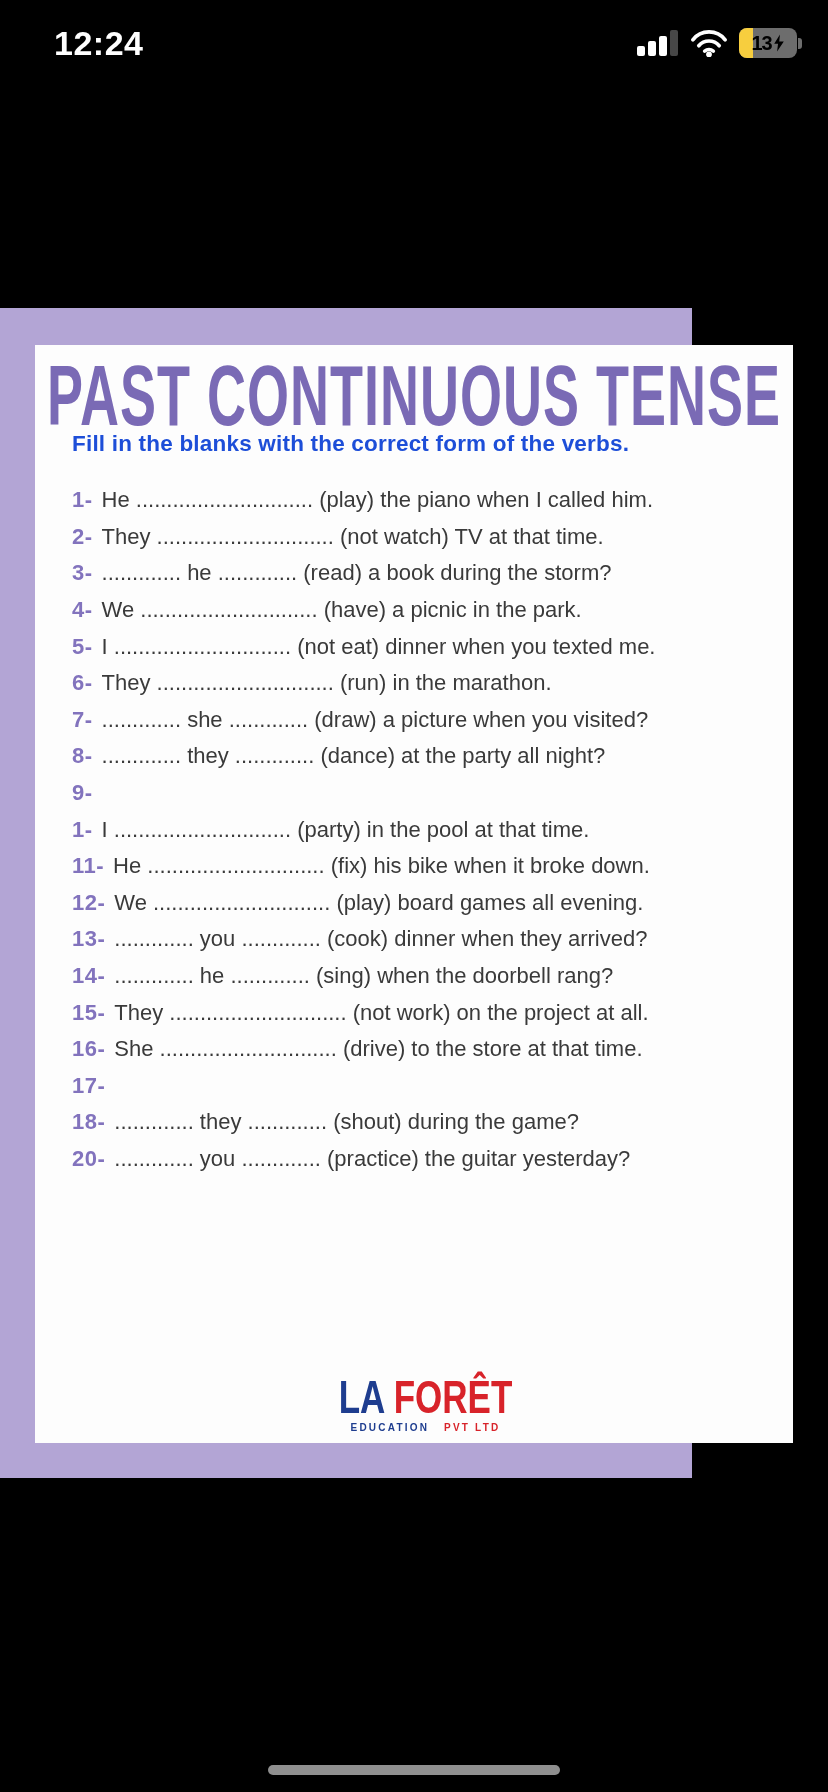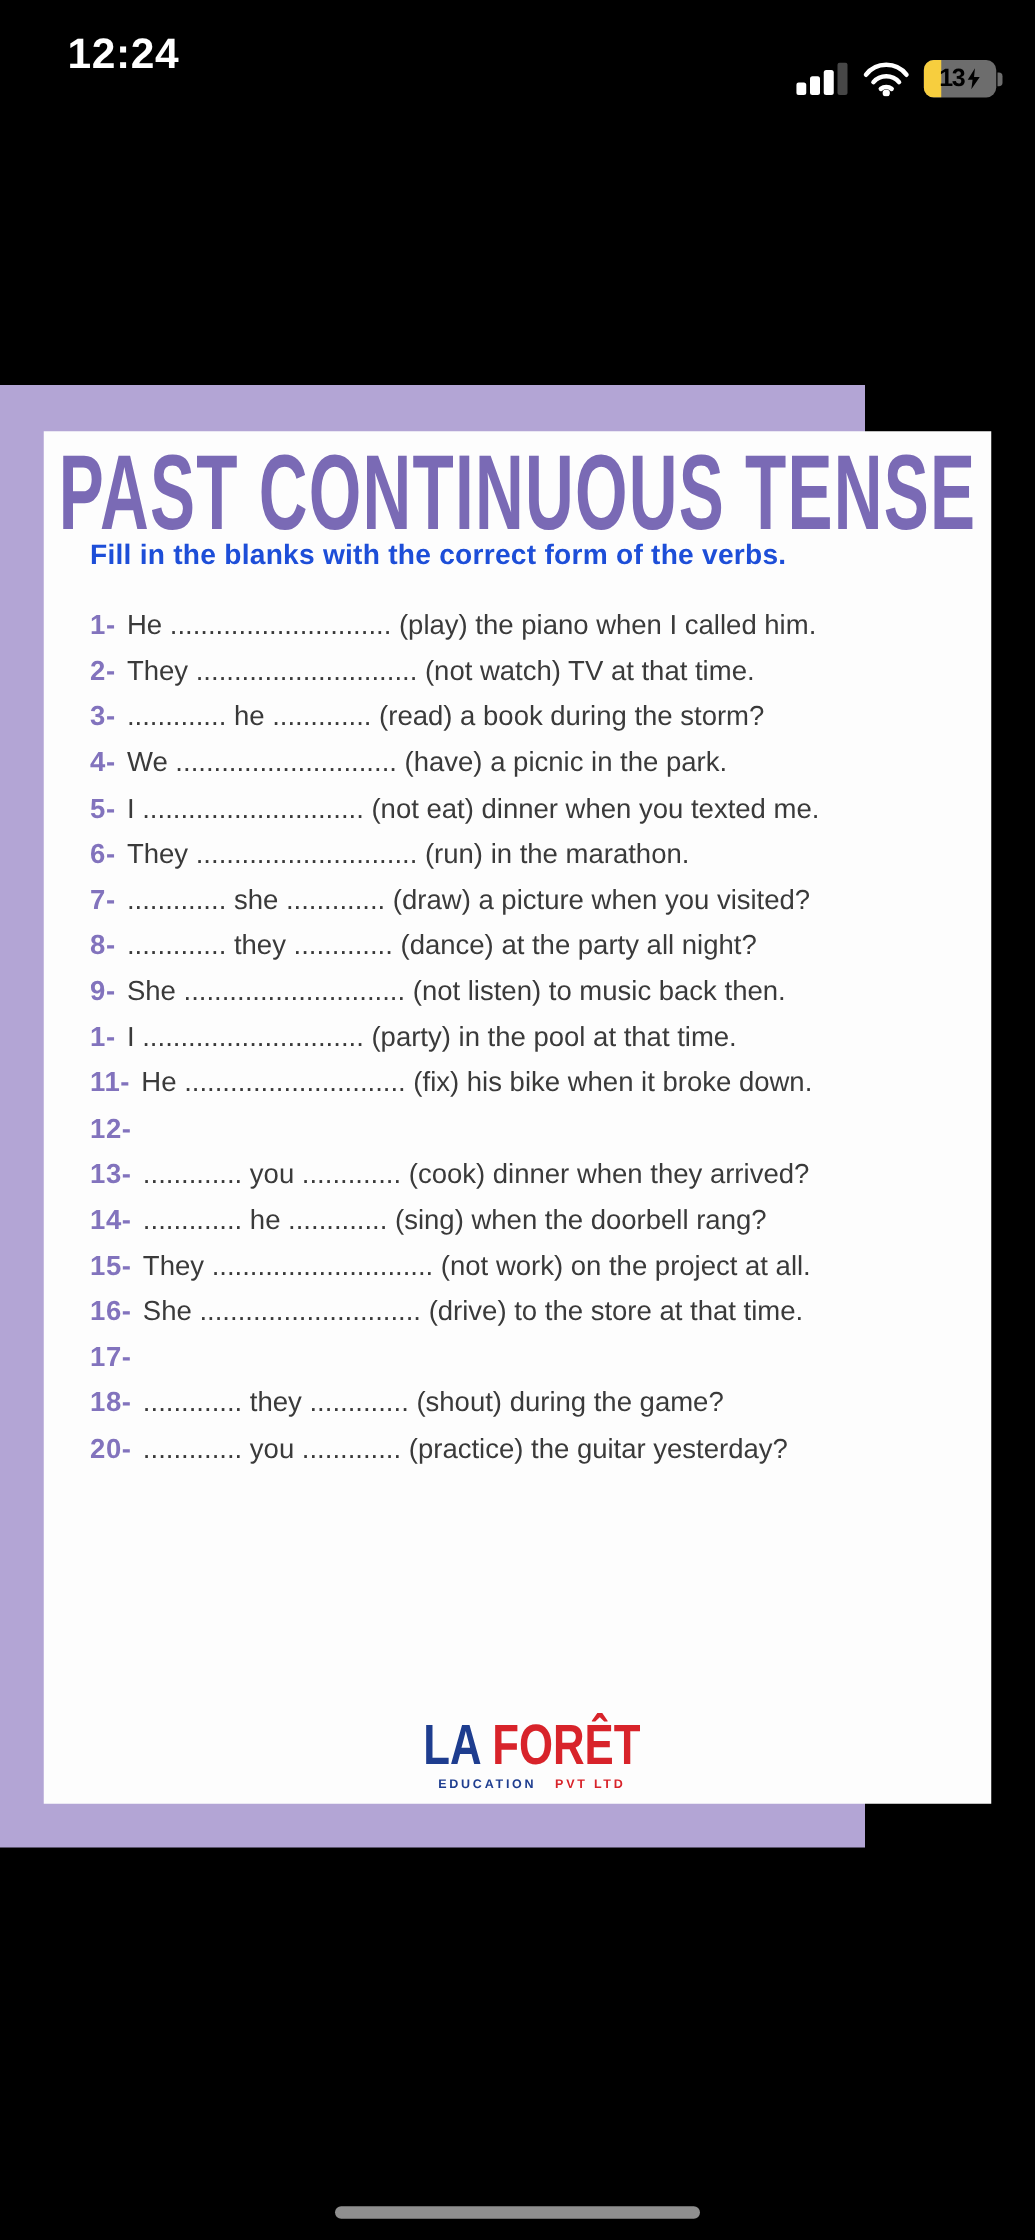--- a/index.html
+++ b/index.html
@@ -2,21 +2,21 @@
 <html><head>
 <meta charset="utf-8">
 <style>
   html,body{margin:0;padding:0;background:#000;}
   .screen{position:relative;width:828px;height:1792px;background:#000;overflow:hidden;
           font-family:"Liberation Sans",sans-serif;}
 
   
   .status-time{position:absolute;left:54px;top:24px;font-size:34px;font-weight:bold;
                color:#fff;letter-spacing:.5px;}
-  .status-icons{position:absolute;right:26px;top:48px;display:flex;align-items:center;gap:11px;}
+  .status-icons{position:absolute;right:26px;top:28px;display:flex;align-items:center;gap:11px;}
   .battery-wrap{display:flex;align-items:center;}
   .battery{position:relative;width:58px;height:30px;border-radius:8px;background:#6d6d6d;
            overflow:hidden;display:flex;align-items:center;justify-content:center;}
   .battery-fill{position:absolute;left:0;top:0;bottom:0;width:14px;background:#f7ce3e;}
   .battery-num{position:relative;z-index:2;font-size:20px;font-weight:bold;color:#000;
                letter-spacing:-1px;margin-right:1px;}
   .battery-bolt{position:relative;z-index:2;display:flex;}
   .battery-tip{width:4px;height:11px;background:#6d6d6d;border-radius:0 3px 3px 0;margin-left:1px;}
 
   
@@ -117,32 +117,32 @@
           <div class="qrow">
           <span class="qnum">7-</span>
           <span class="qtext">............. she ............. (draw) a picture when you visited?</span>
         </div>
           <div class="qrow">
           <span class="qnum">8-</span>
           <span class="qtext">............. they ............. (dance) at the party all night?</span>
         </div>
           <div class="qrow">
           <span class="qnum">9-</span>
-          <span class="qtext">She ............................. (not listen) to music back then.</span>
         </div>
           <div class="qrow">
           <span class="qnum">1-</span>
           <span class="qtext">I ............................. (party) in the pool at that time.</span>
         </div>
           <div class="qrow">
           <span class="qnum">11-</span>
           <span class="qtext">He ............................. (fix) his bike when it broke down.</span>
         </div>
           <div class="qrow">
           <span class="qnum">12-</span>
+          <span class="qtext">We ............................. (play) board games all evening.</span>
         </div>
           <div class="qrow">
           <span class="qnum">13-</span>
           <span class="qtext">............. you ............. (cook) dinner when they arrived?</span>
         </div>
           <div class="qrow">
           <span class="qnum">14-</span>
           <span class="qtext">............. he ............. (sing) when the doorbell rang?</span>
         </div>
           <div class="qrow">

